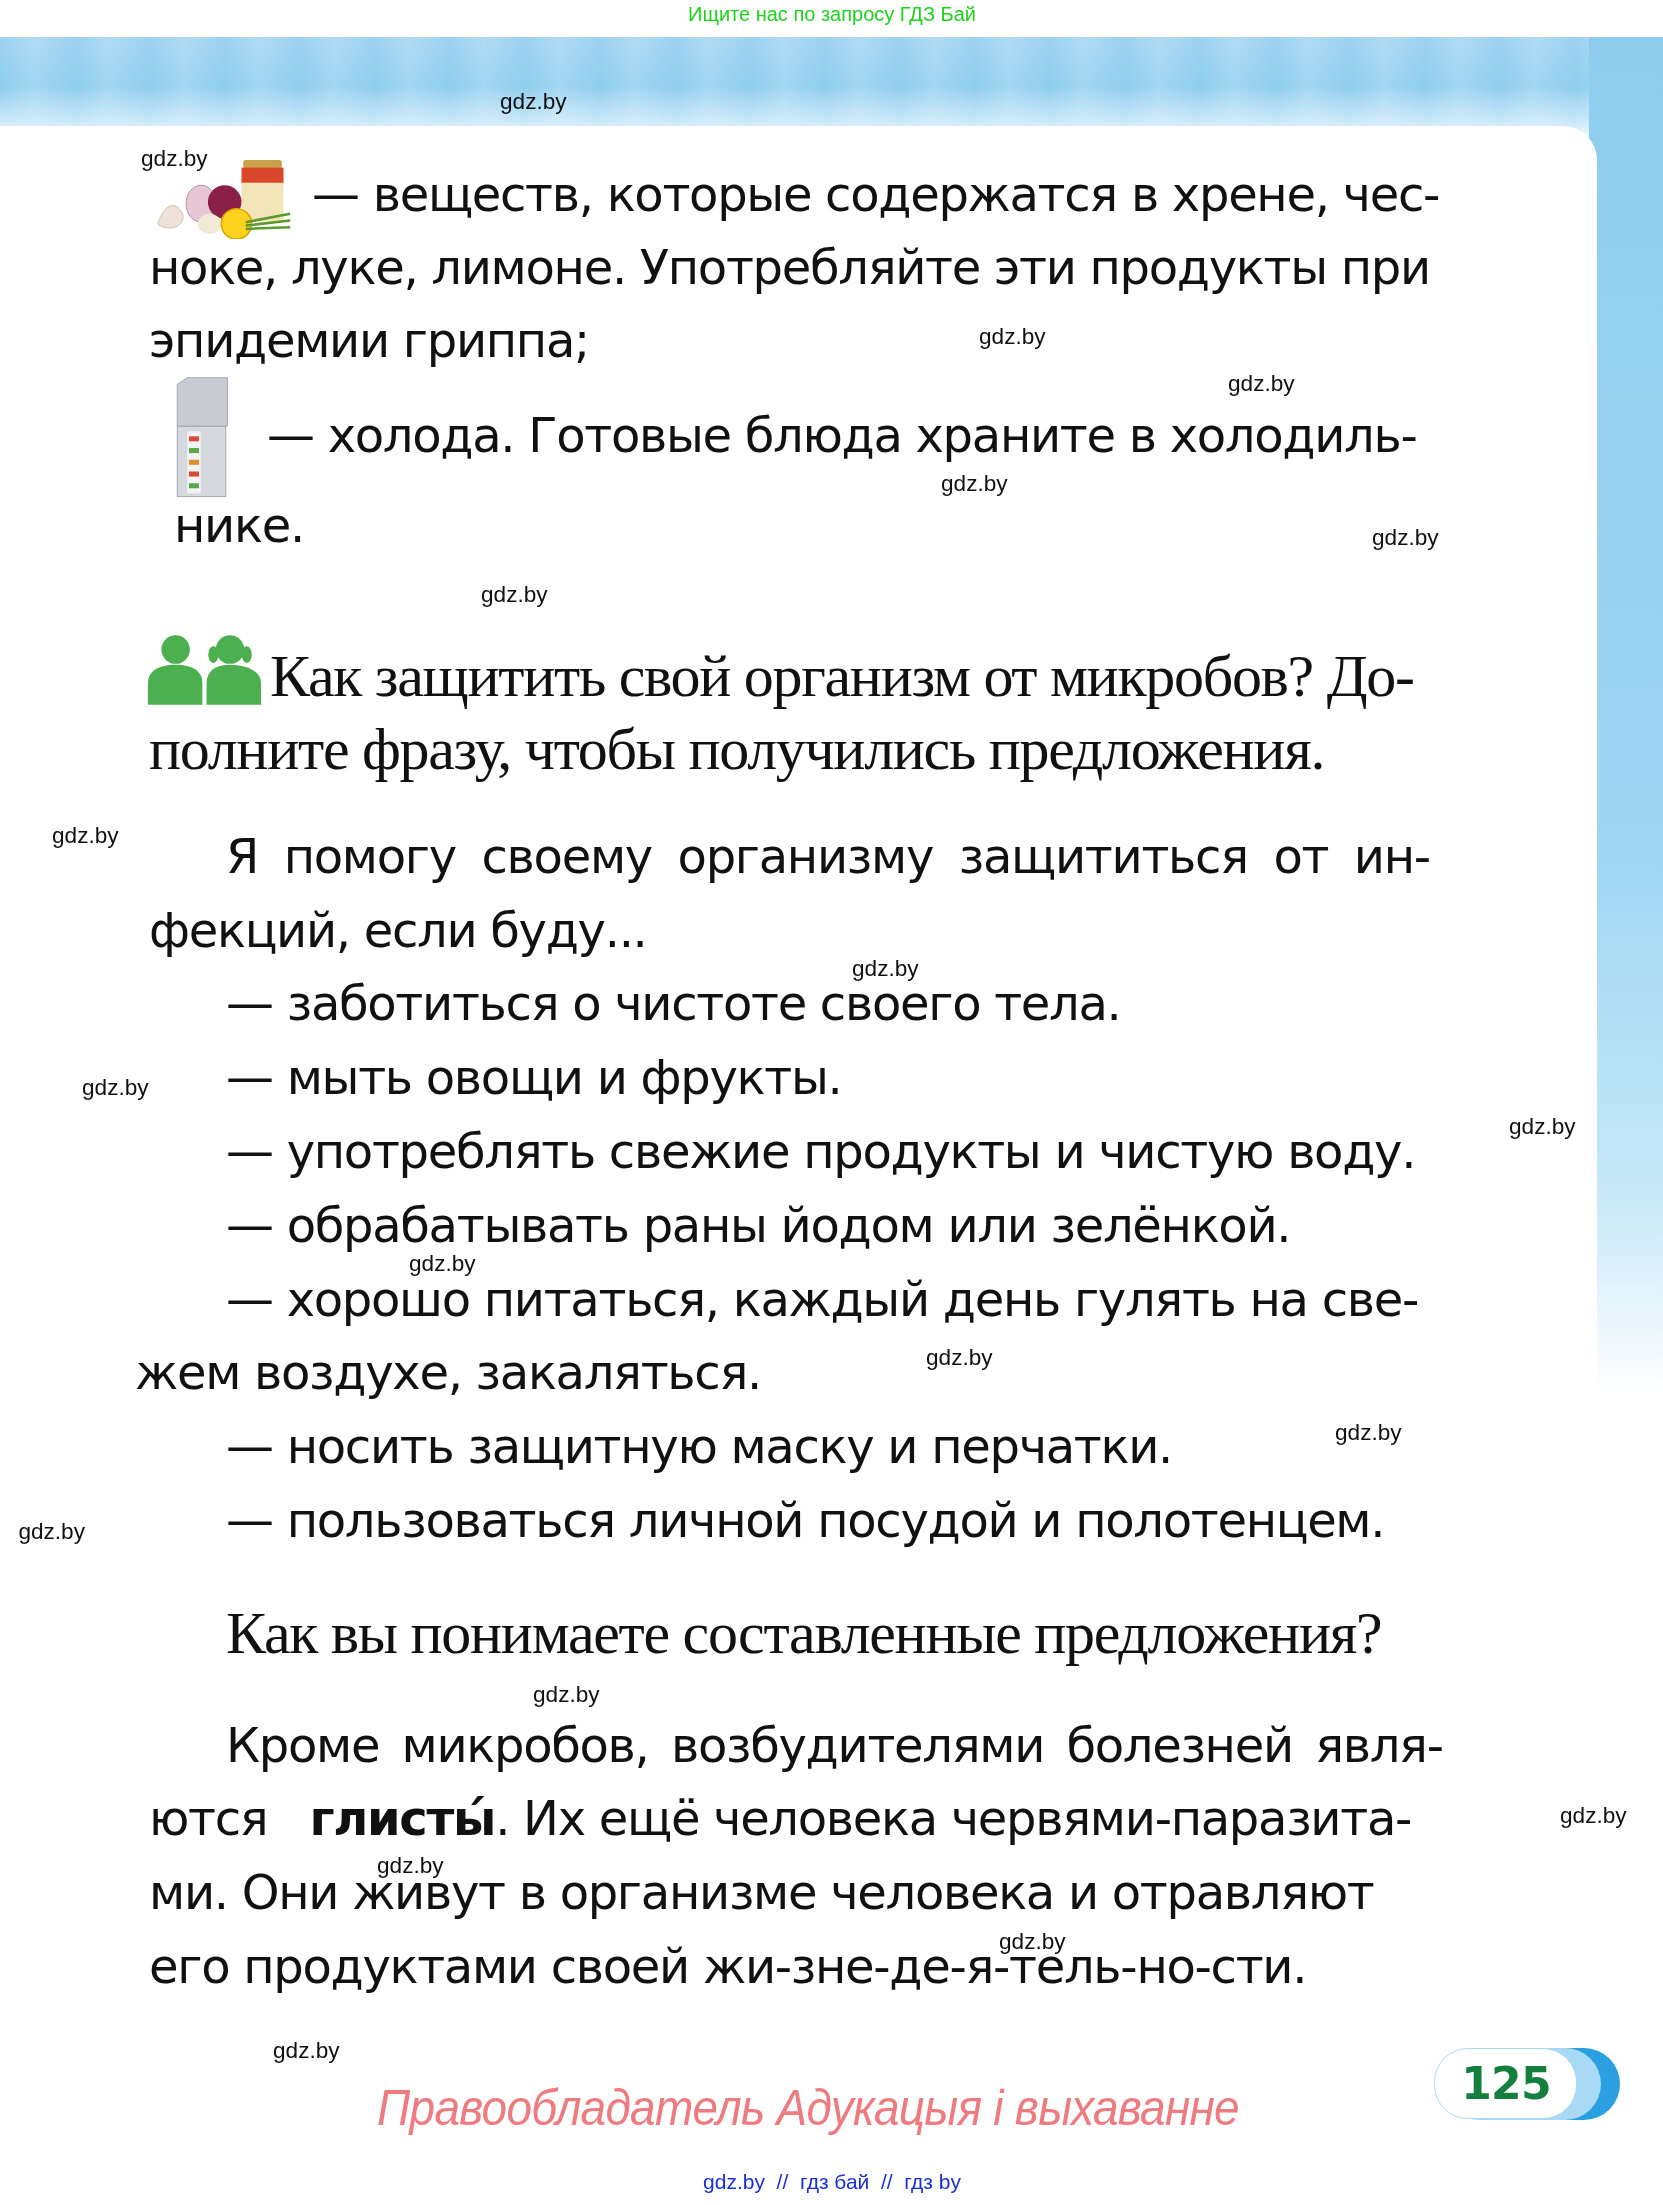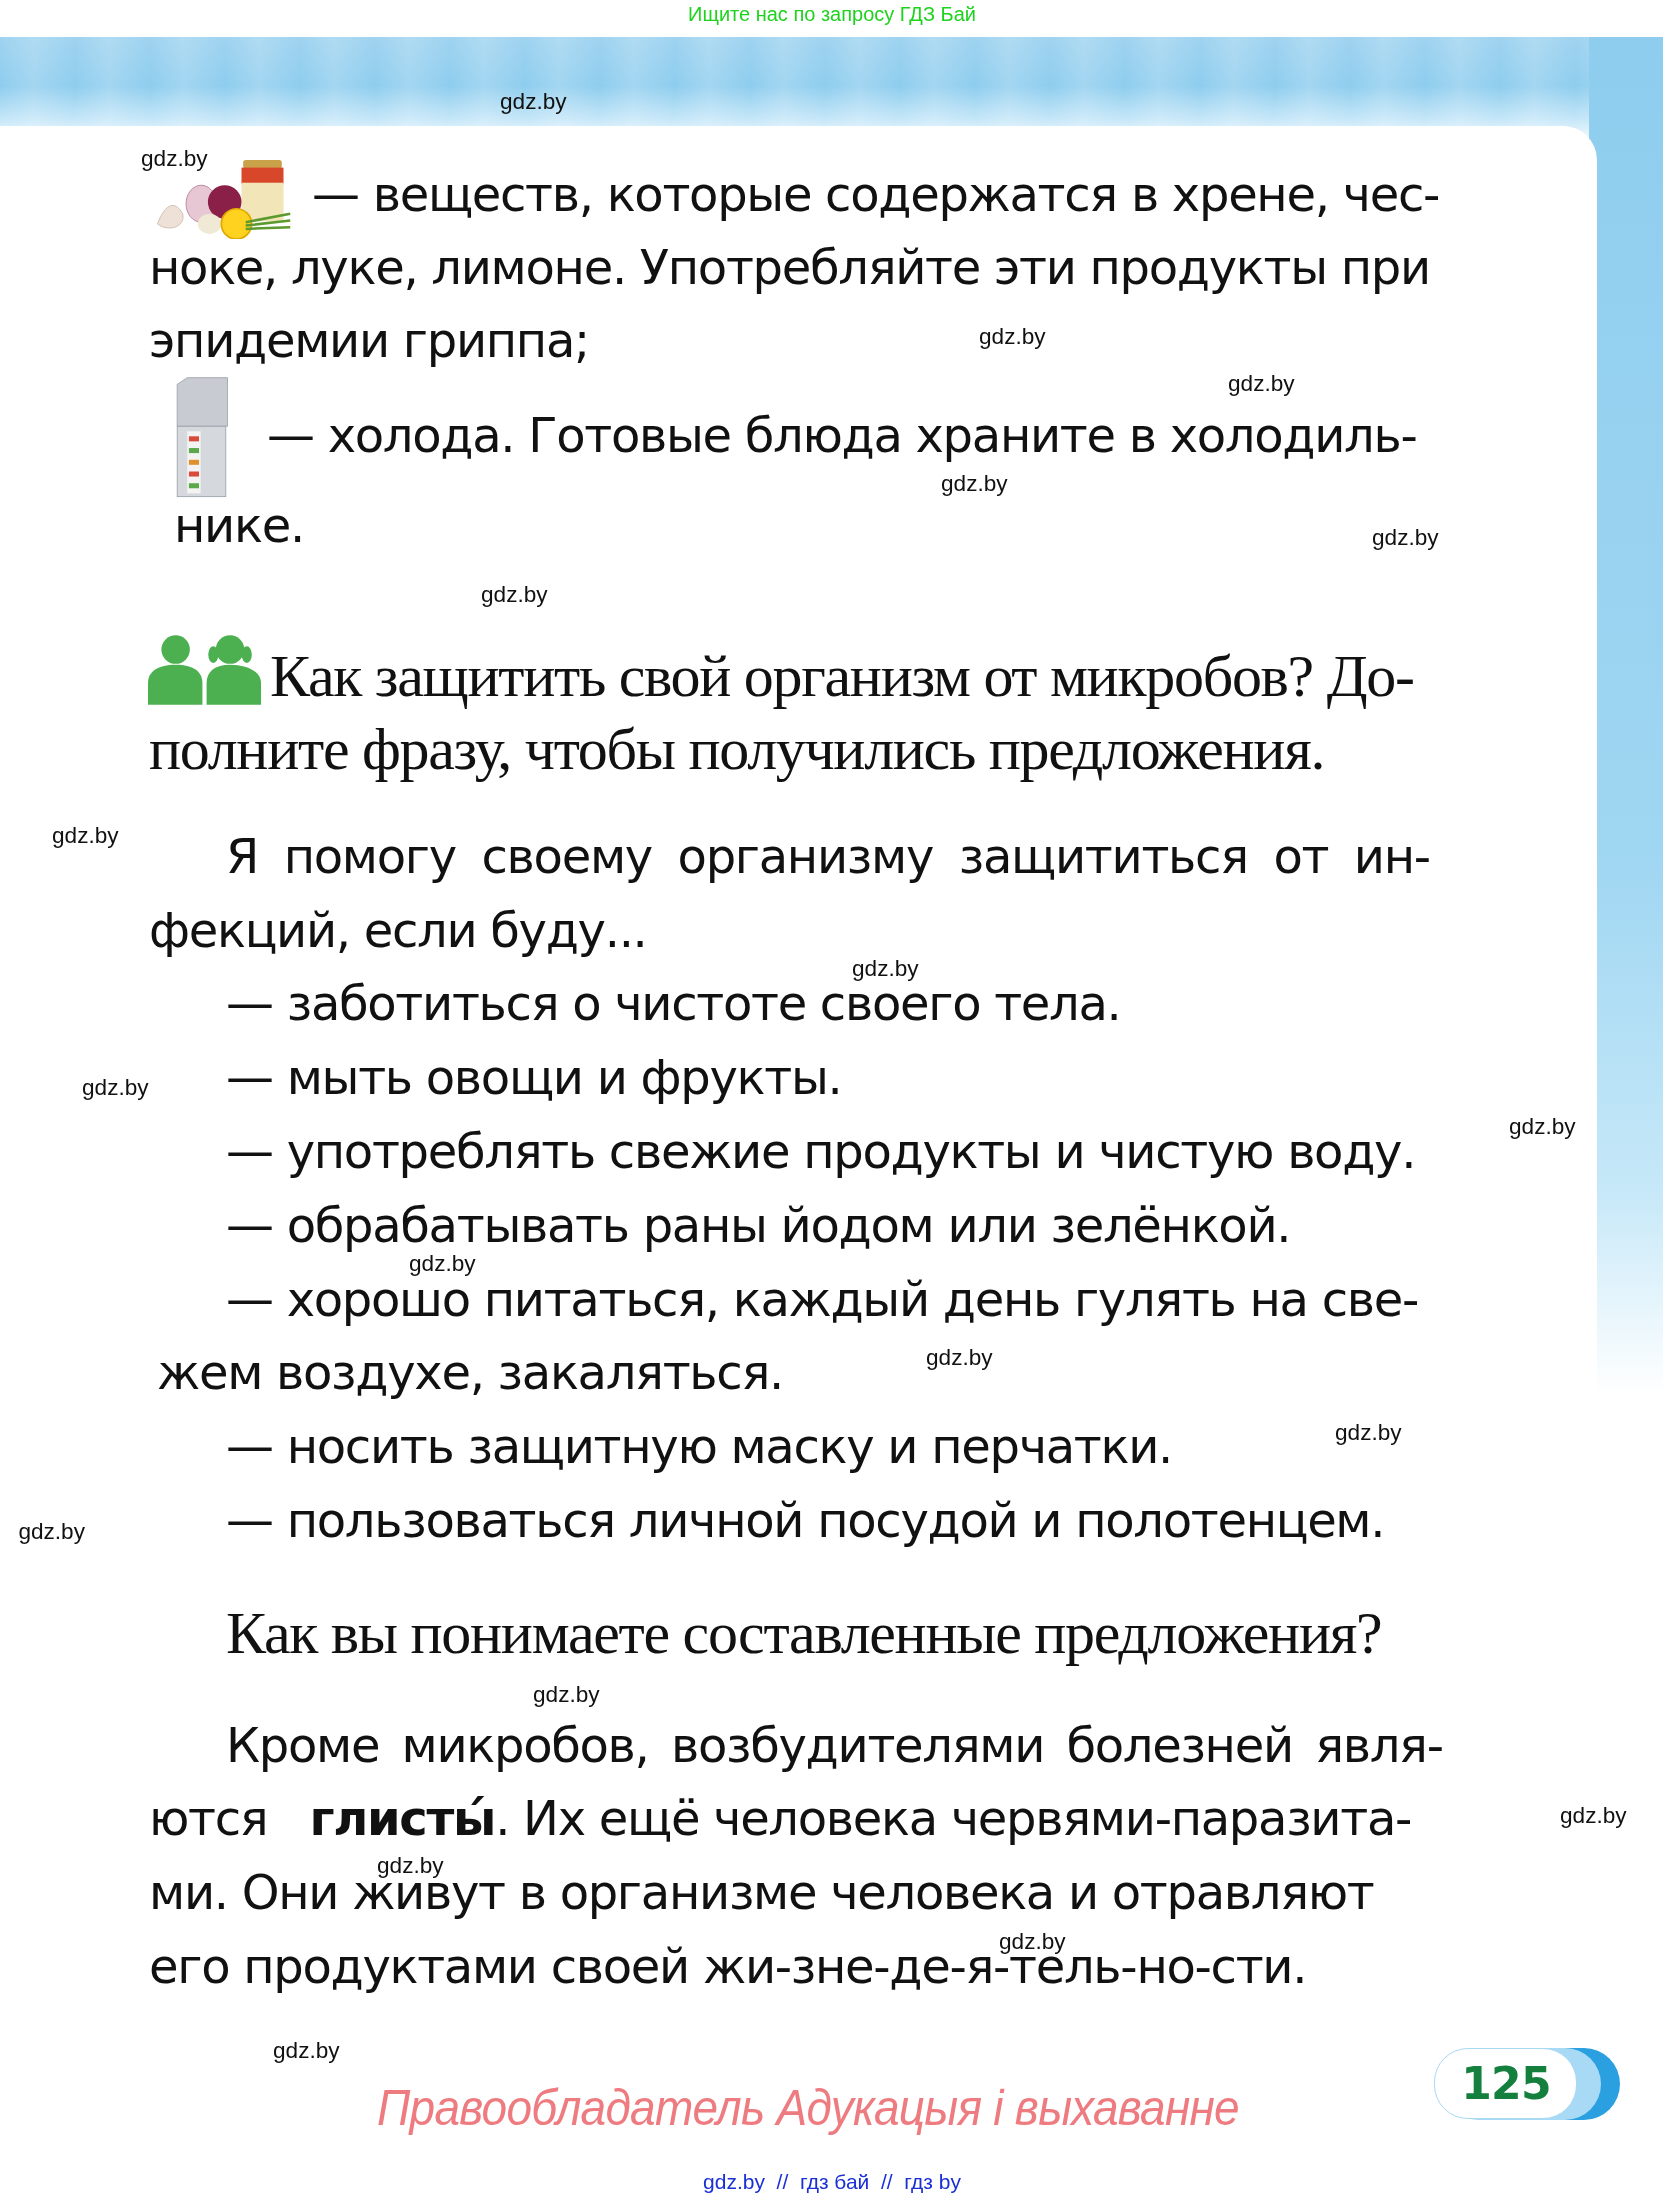--- a/index.html
+++ b/index.html
@@ -90,21 +90,21 @@
 <div class="abs serif" style="left:149px;top:719px;">полните фразу, чтобы получились предложения.</div>
 
 <div class="abs body-text" style="left:226px;top:832px;word-spacing:11.7px;">Я помогу своему организму защититься от ин-</div>
 <div class="abs body-text" style="left:149px;top:906px;">фекций, если буду...</div>
 
 <div class="abs body-text" style="left:226px;top:979px;">— заботиться о чистоте своего тела.</div>
 <div class="abs body-text" style="left:226px;top:1053px;">— мыть овощи и фрукты.</div>
 <div class="abs body-text" style="left:226px;top:1127px;">— употреблять свежие продукты и чистую воду.</div>
 <div class="abs body-text" style="left:226px;top:1201px;">— обрабатывать раны йодом или зелёнкой.</div>
 <div class="abs body-text" style="left:226px;top:1275px;">— хорошо питаться, каждый день гулять на све-</div>
-<div class="abs body-text" style="left:157px;top:1348px;">жем воздухе, закаляться.</div>
+<div class="abs body-text" style="left:135px;top:1348px;">жем воздухе, закаляться.</div>
 <div class="abs body-text" style="left:226px;top:1422px;">— носить защитную маску и перчатки.</div>
 <div class="abs body-text" style="left:226px;top:1496px;">— пользоваться личной посудой и полотенцем.</div>
 
 <div class="abs serif" style="left:226px;top:1603px;">Как вы понимаете составленные предложения?</div>
 
 <div class="abs body-text" style="left:226px;top:1721px;word-spacing:8.4px;">Кроме микробов, возбудителями болезней явля-</div>
 <div class="abs body-text" style="left:149px;top:1794px;"><span>ются </span><span class="bold">глисты́</span><span>. Их ещё человека червями-паразита-</span></div>
 <div class="abs body-text" style="left:149px;top:1868px;">ми. Они живут в организме человека и отравляют</div>
 <div class="abs body-text" style="left:149px;top:1942px;">его продуктами своей жи-зне-де-я-тель-но-сти.</div>
 

